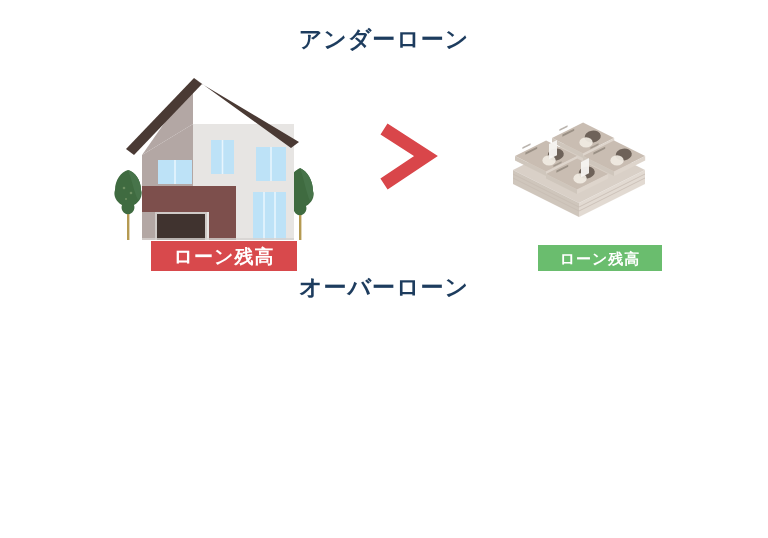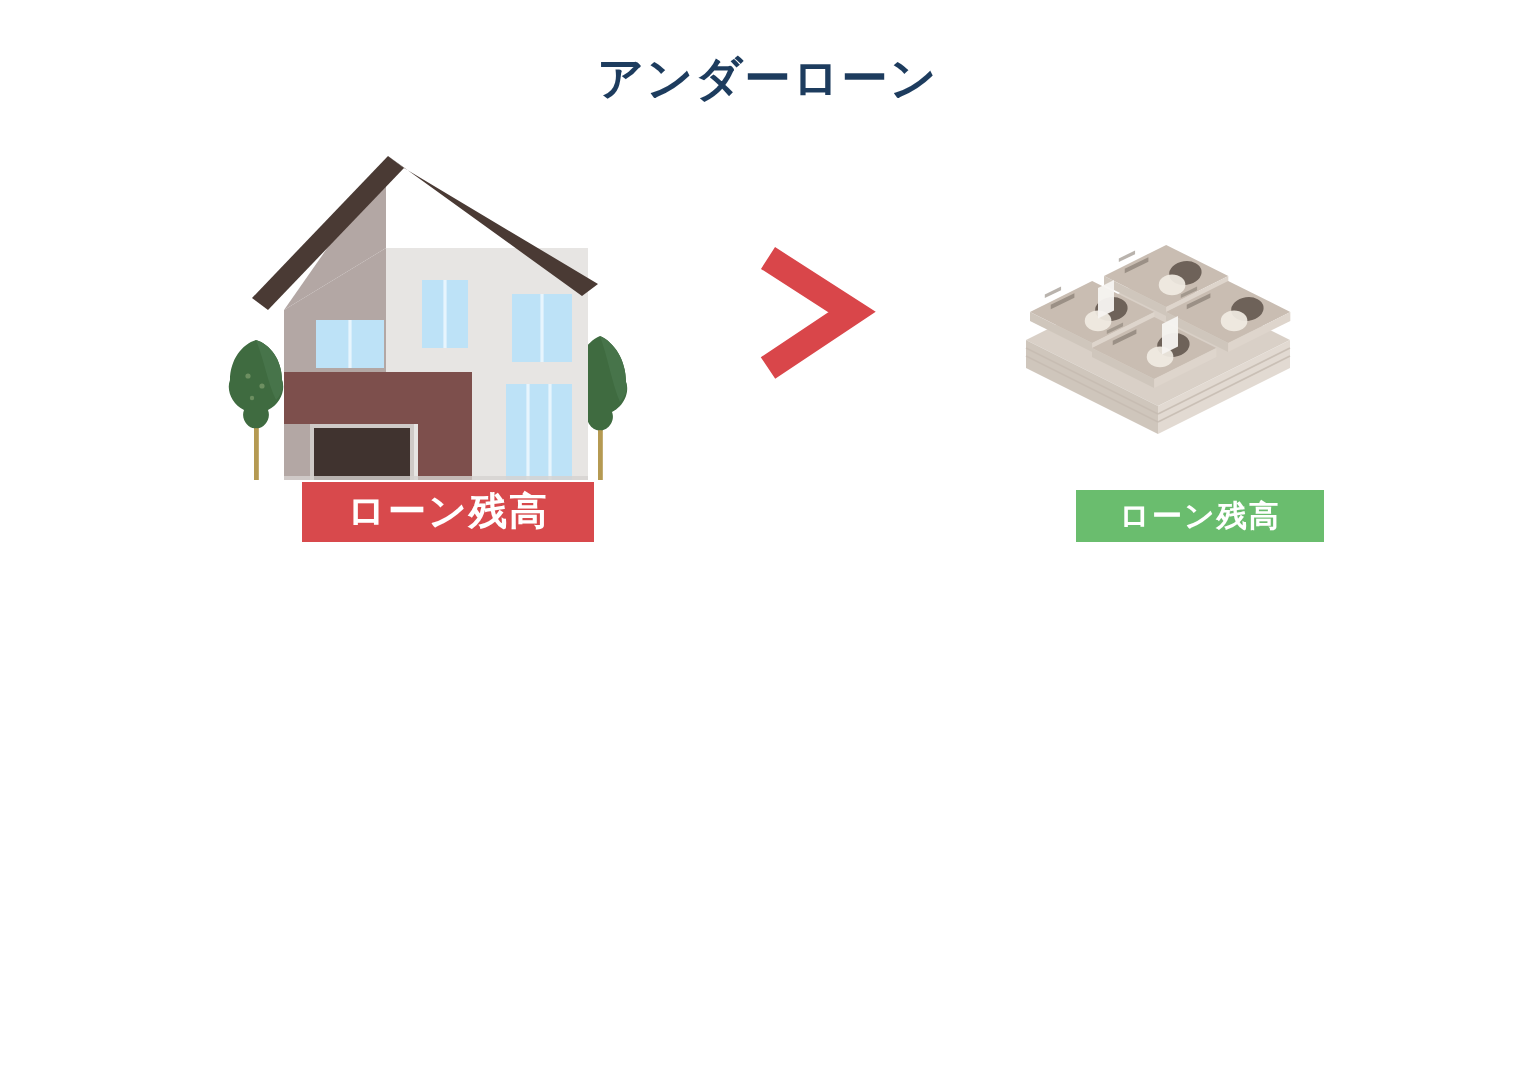--- a/index.html
+++ b/index.html
@@ -185,20 +185,21 @@
             </g>
         </g>
       </svg>
     </div>
 
     <div class="badge badge-red" id="badge-house-1">ローン残高</div>
 
     <div class="badge badge-green" id="badge-loan-1">ローン残高</div>
   </div>
 
+  <div class="section-title" id="title-over">オーバーローン</div>
 
   <div class="row" id="row-over">
 
     
     
 
     
     
 
     

